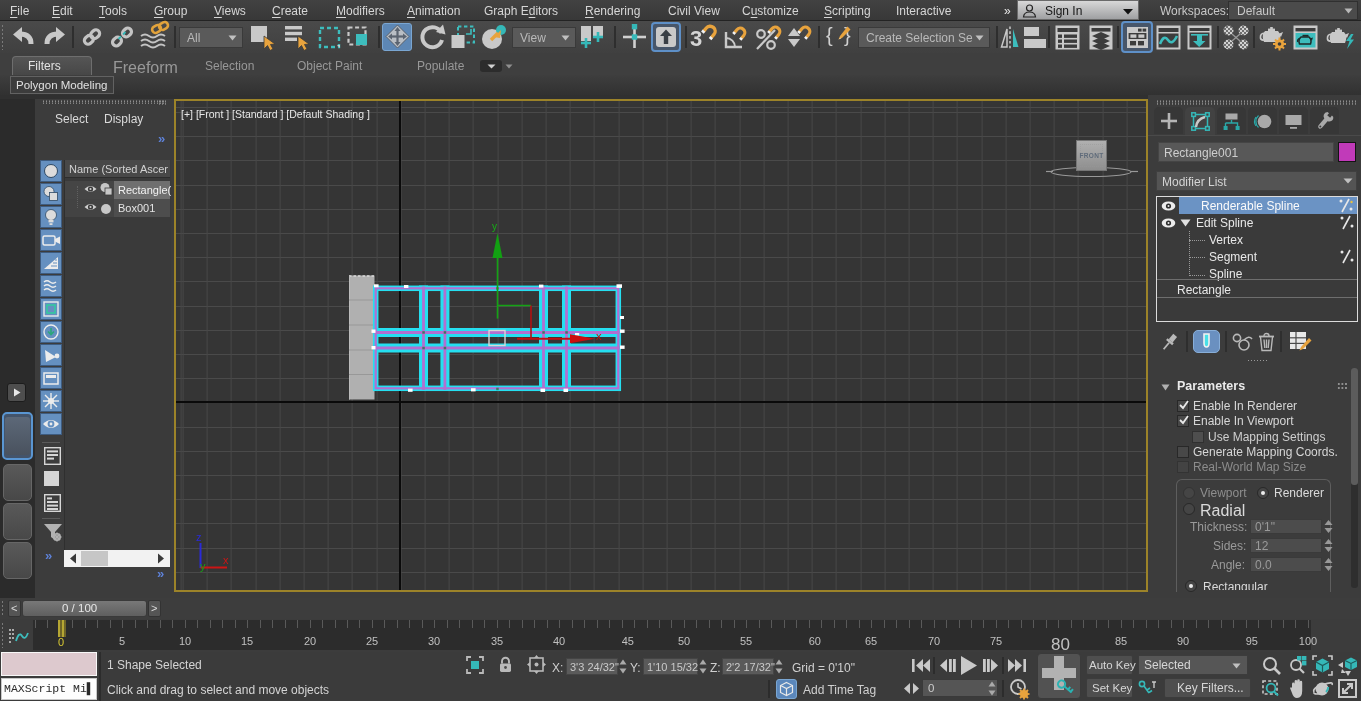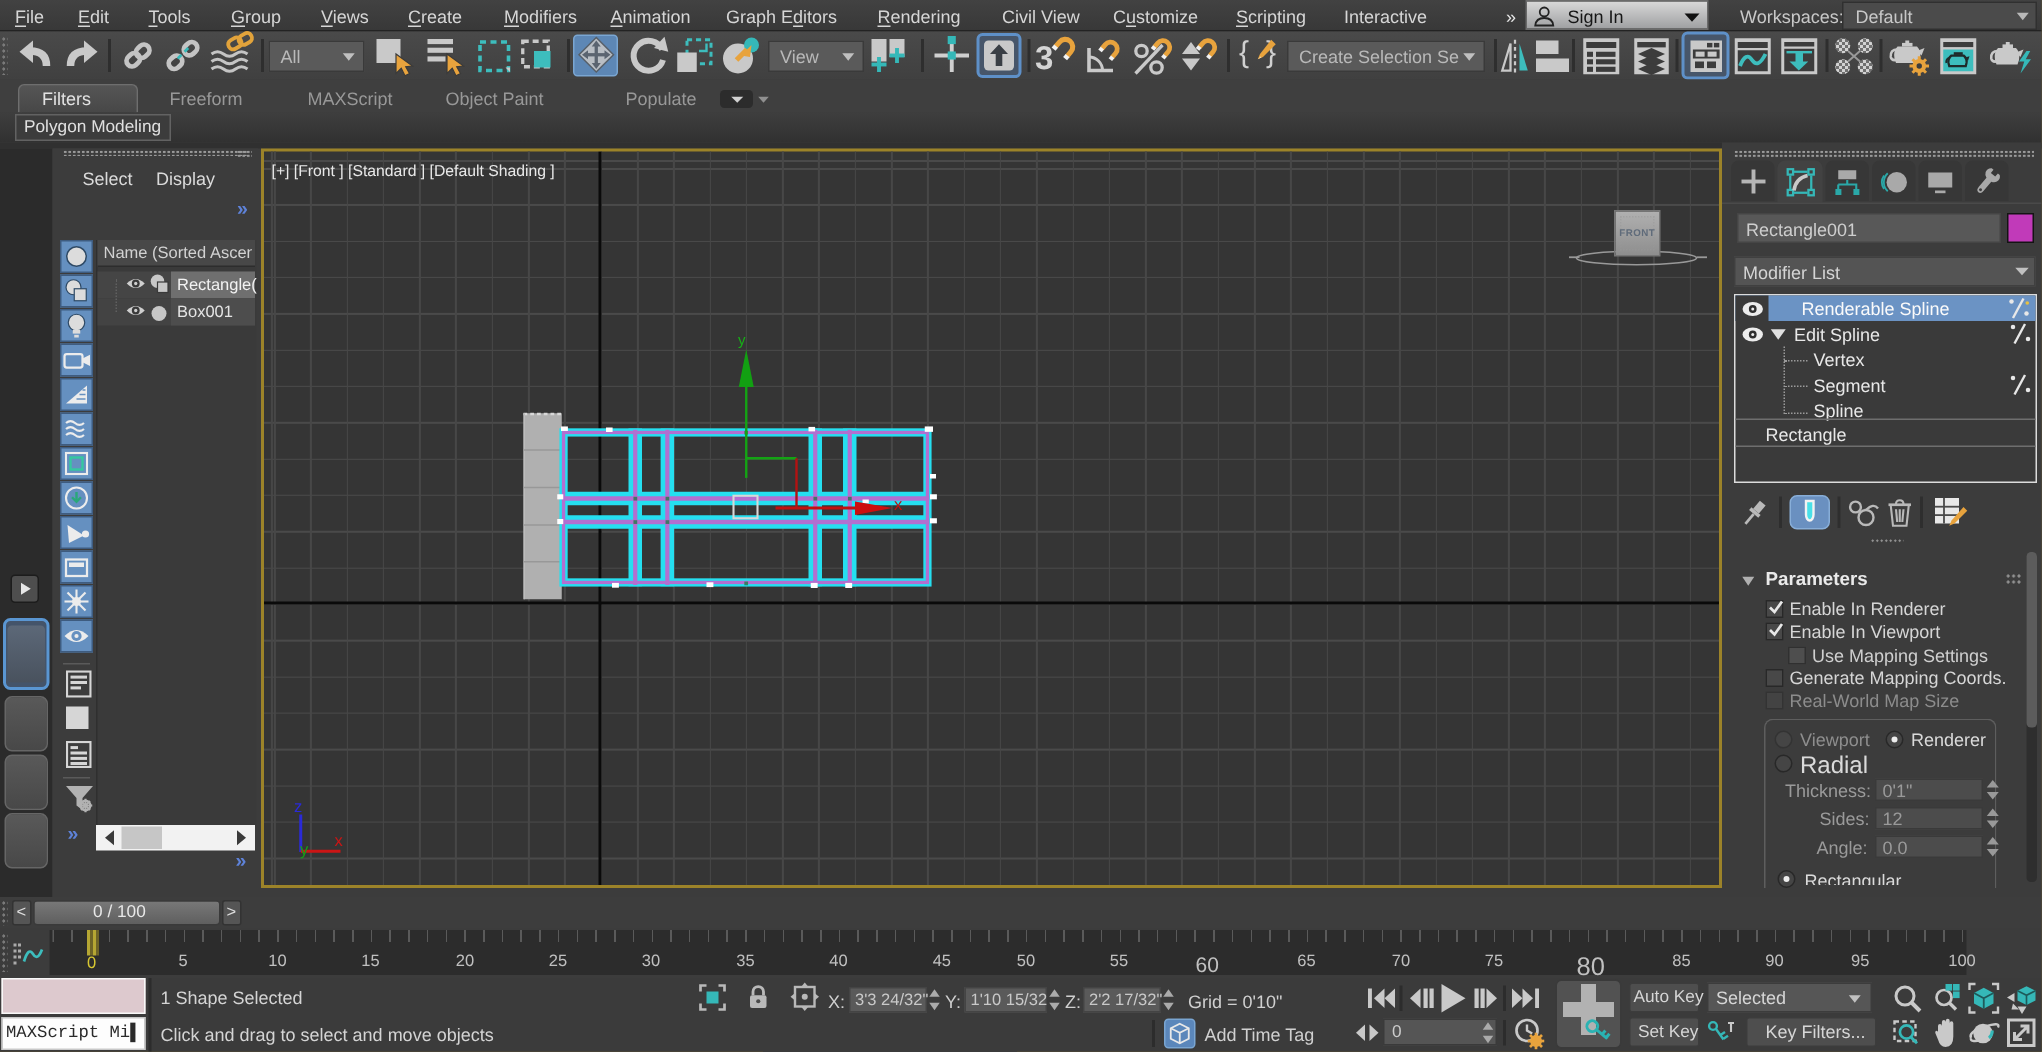--- a/index.html
+++ b/index.html
@@ -336,22 +336,22 @@
     <path d="M7 10 Q2 10 2.5 15 Q3 17.5 6 17" fill="none" stroke="#c9c9c9" stroke-width="1.7"></path>
     <path d="M19 11 L24 9 L22 14" fill="#c9c9c9"></path>
     <rect x="10" y="5.6" width="7" height="2.4" fill="#c9c9c9"></rect>
     <rect x="12.2" y="4" width="2.6" height="2" fill="#c9c9c9"></rect>
     <path d="M26 10 L21 17 L24.5 17 L22 25 L29 15.5 L25.5 15.5 L28.5 10 Z" fill="#35b8b8"></path>
   </svg>
 
 <div class="ab" style="left:0;top:53px;width:1361px;height:22px;background:#3f3f3f"></div>
 <div class="ab" style="left:12px;top:56px;width:80px;height:19px;background:linear-gradient(#555,#474747);border:1px solid #6e6e6e;border-bottom:none;border-radius:4px 4px 0 0;box-sizing:border-box"></div>
 <div class="t" style="left:28px;top:59px;font-size:12px;color:#e2e2e2">Filters</div>
-<div class="t" style="left:113px;top:59px;font-size:12px;color:#989898">Freeform</div>
-<div class="t" style="left:205px;top:59px;font-size:12px;color:#989898">MAXScript</div>
+<div class="t" style="left:113px;top:59px;font-size:16px;color:#989898">Freeform</div>
+<div class="t" style="left:205px;top:59px;font-size:12px;color:#989898">Selection</div>
 <div class="t" style="left:297px;top:59px;font-size:12px;color:#989898">Object Paint</div>
 <div class="t" style="left:417px;top:59px;font-size:12px;color:#989898">Populate</div>
 <div class="ab" style="left:480px;top:60px;width:22px;height:12px;background:#2c2c2c;border-radius:3px"></div>
 <svg style="left:487px;top:64px" width="9" height="5" viewBox="0 0 9 5">
     <path d="M0.5 0.5 L8.5 0.5 L4.5 4.5 Z" fill="#d0d0d0"></path>
   </svg>
 <svg style="left:505px;top:64px" width="8" height="5" viewBox="0 0 8 5">
     <path d="M0.5 0.5 L7.5 0.5 L4 4.5 Z" fill="#909090"></path>
   </svg>
 
@@ -861,28 +861,28 @@
 <div class="t" style="left:173px;top:635px;width:24px;text-align:center;font-size:11px;color:#c0c0c0">10</div>
 <div class="t" style="left:235px;top:635px;width:24px;text-align:center;font-size:11px;color:#c0c0c0">15</div>
 <div class="t" style="left:298px;top:635px;width:24px;text-align:center;font-size:11px;color:#c0c0c0">20</div>
 <div class="t" style="left:360px;top:635px;width:24px;text-align:center;font-size:11px;color:#c0c0c0">25</div>
 <div class="t" style="left:422px;top:635px;width:24px;text-align:center;font-size:11px;color:#c0c0c0">30</div>
 <div class="t" style="left:485px;top:635px;width:24px;text-align:center;font-size:11px;color:#c0c0c0">35</div>
 <div class="t" style="left:547px;top:635px;width:24px;text-align:center;font-size:11px;color:#c0c0c0">40</div>
 <div class="t" style="left:610px;top:635px;width:24px;text-align:right;font-size:11px;color:#c0c0c0">45</div>
 <div class="t" style="left:672px;top:635px;width:24px;text-align:center;font-size:11px;color:#c0c0c0">50</div>
 <div class="t" style="left:734px;top:635px;width:24px;text-align:center;font-size:11px;color:#c0c0c0">55</div>
-<div class="t" style="left:797px;top:635px;width:24px;text-align:left;font-size:14px;color:#c0c0c0">60</div>
+<div class="t" style="left:797px;top:635px;width:24px;text-align:right;font-size:11px;color:#c0c0c0">60</div>
 <div class="t" style="left:859px;top:635px;width:24px;text-align:center;font-size:11px;color:#c0c0c0">65</div>
 <div class="t" style="left:922px;top:635px;width:24px;text-align:center;font-size:11px;color:#c0c0c0">70</div>
 <div class="t" style="left:984px;top:635px;width:24px;text-align:center;font-size:11px;color:#c0c0c0">75</div>
 <div class="t" style="left:1046px;top:635px;width:24px;text-align:right;font-size:17px;color:#c0c0c0">80</div>
 <div class="t" style="left:1109px;top:635px;width:24px;text-align:center;font-size:11px;color:#c0c0c0">85</div>
 <div class="t" style="left:1171px;top:635px;width:24px;text-align:center;font-size:11px;color:#c0c0c0">90</div>
-<div class="t" style="left:1234px;top:635px;width:24px;text-align:left;font-size:11px;color:#c0c0c0">95</div>
+<div class="t" style="left:1234px;top:635px;width:24px;text-align:right;font-size:11px;color:#c0c0c0">95</div>
 <div class="t" style="left:1296px;top:635px;width:24px;text-align:center;font-size:11px;color:#c0c0c0">100</div>
 
 <div class="ab" style="left:58px;top:620px;width:8px;height:17px;background:repeating-linear-gradient(90deg,#b5a633 0 2px,#6e6428 2px 4px)"></div>
 <div class="t" style="left:58px;top:636px;font-size:11px;color:#d8c832">0</div>
 
 <div class="ab" style="left:0;top:652px;width:1361px;height:49px;background:#3b3b3b"></div>
 <div class="ab" style="left:1px;top:652px;width:96px;height:24px;background:#ddc9ce;border:1px solid #f8f8f8;box-sizing:border-box"></div>
 <div class="ab" style="left:1px;top:678px;width:96px;height:22px;background:#fdfdfd;border:1px solid #c8c8c8;box-sizing:border-box"></div>
 <div class="t" style="left:4px;top:682px;font-size:11.5px;color:#2a2a2a;font-family:'Liberation Mono',monospace">MAXScript Mi▌</div>
 <div class="ab" style="left:99px;top:652px;width:2px;height:49px;background:#2c2c2c"></div>

